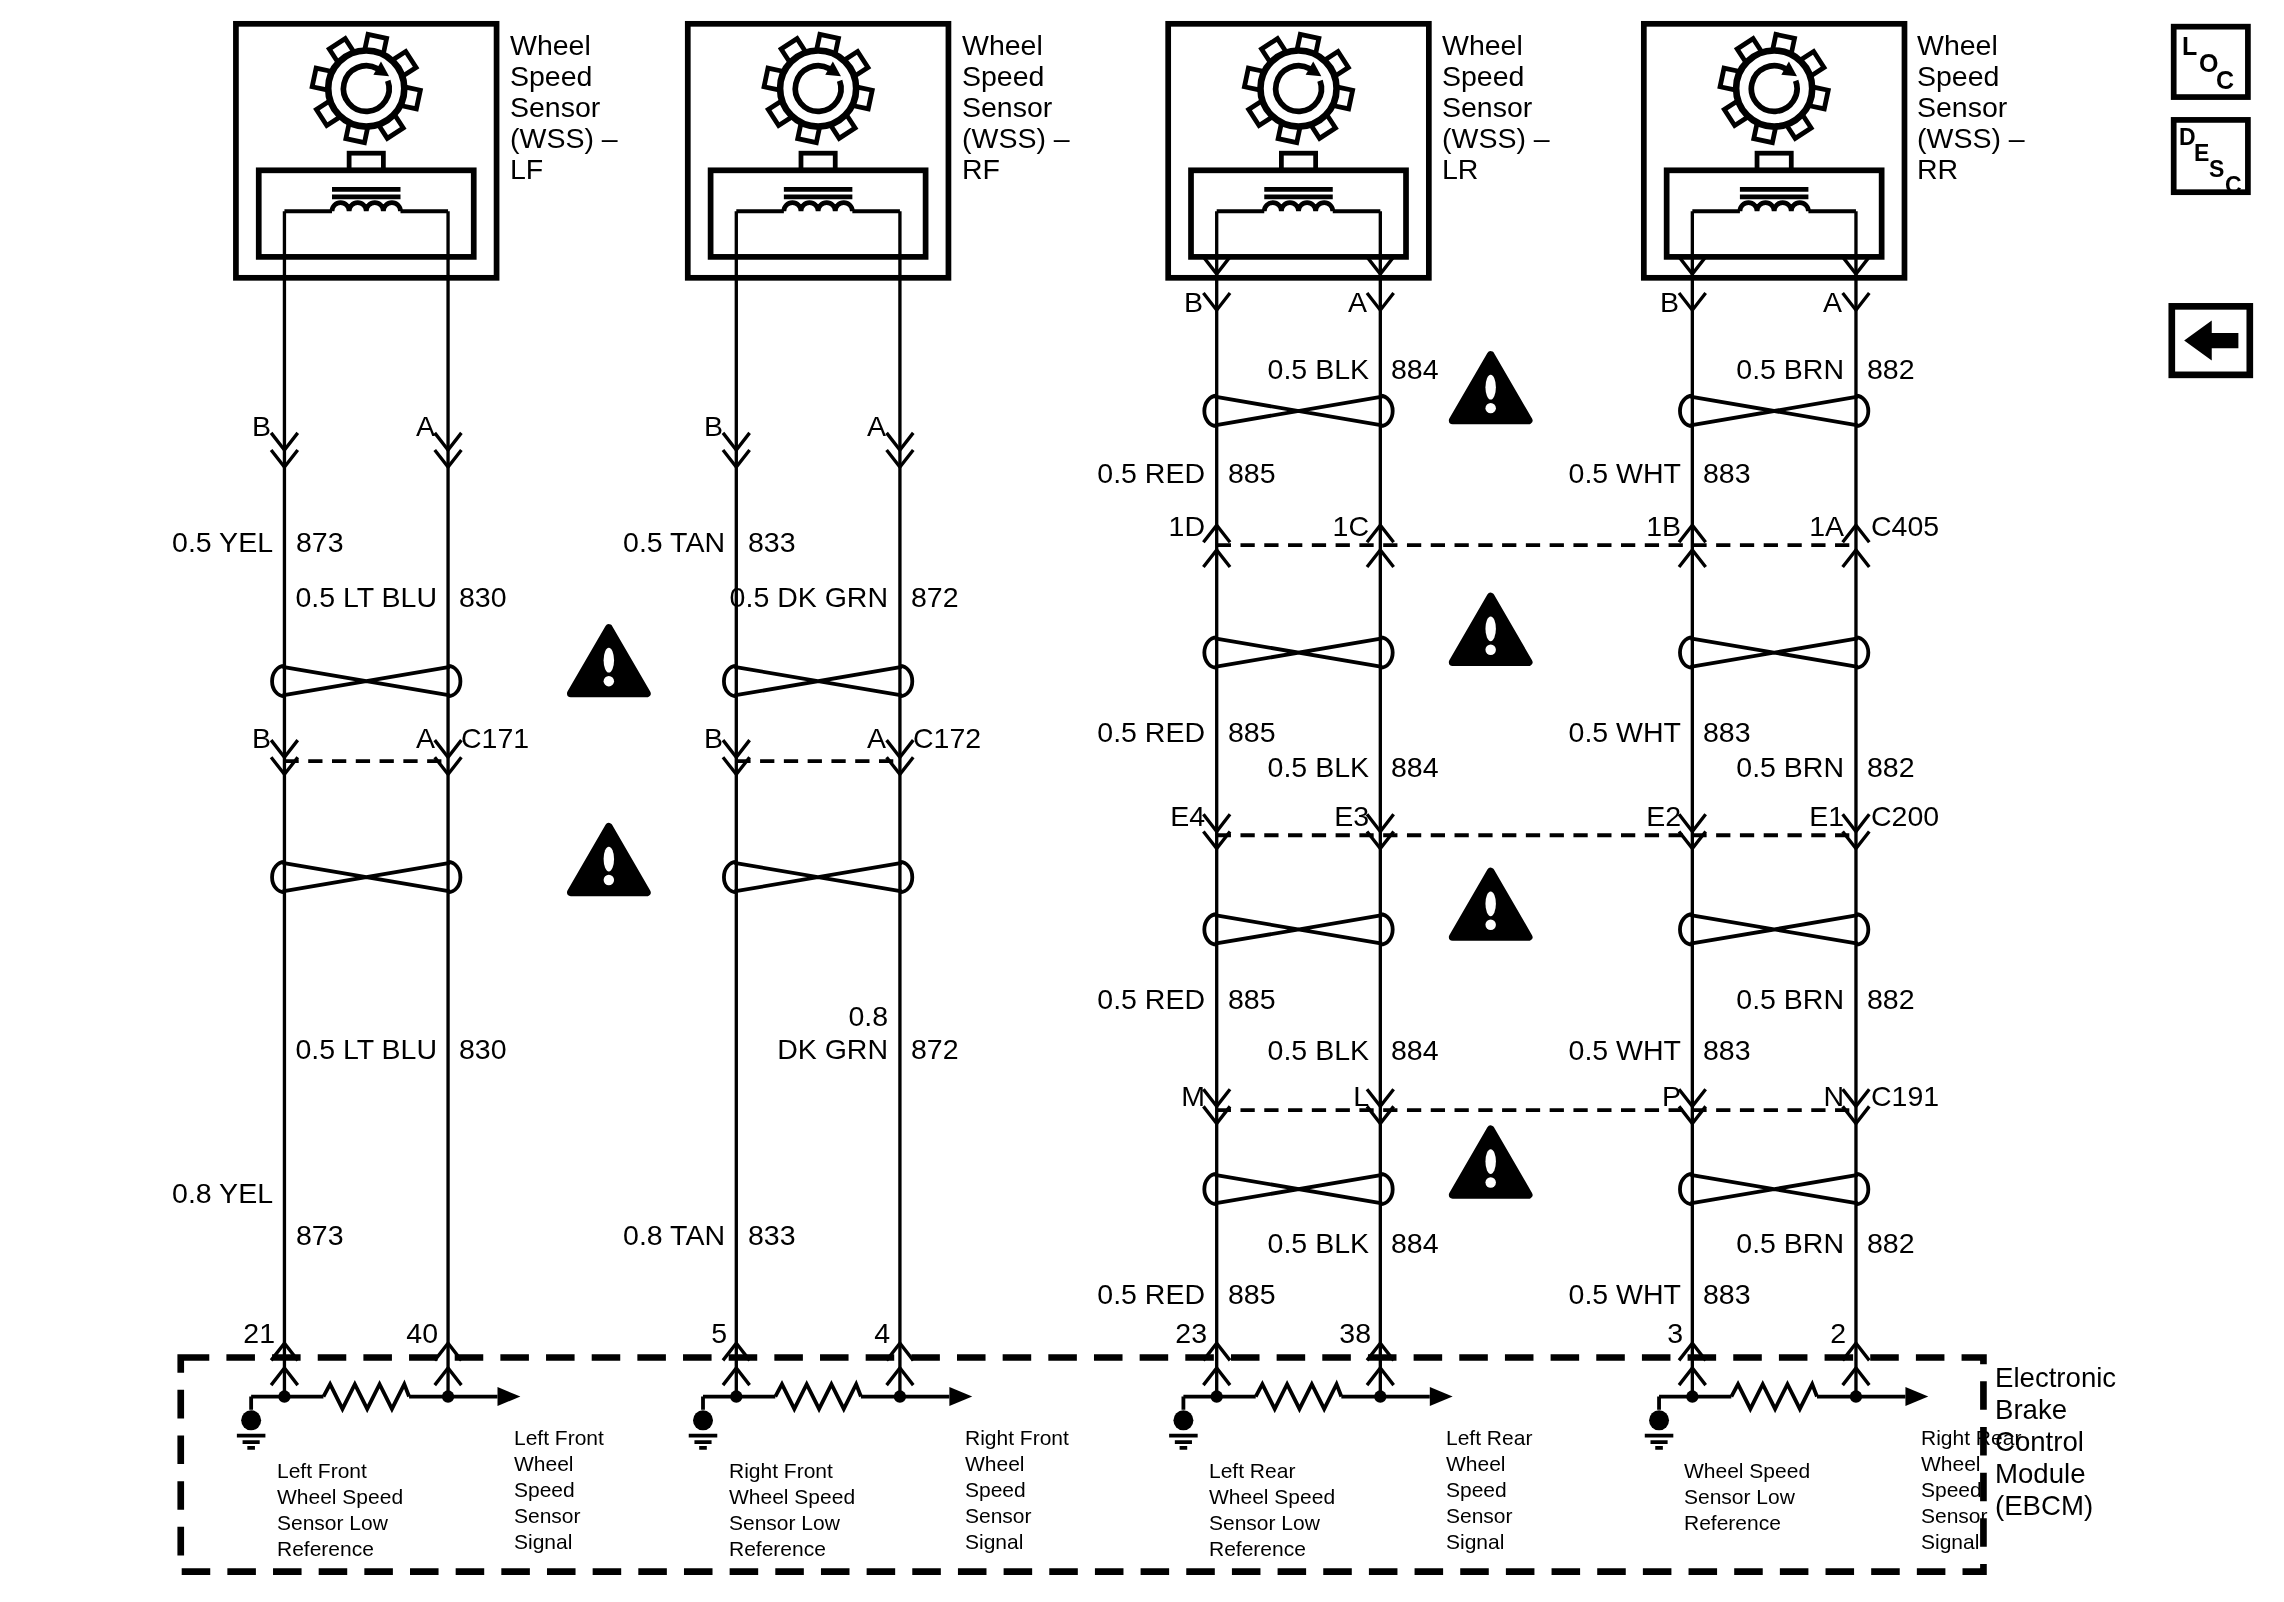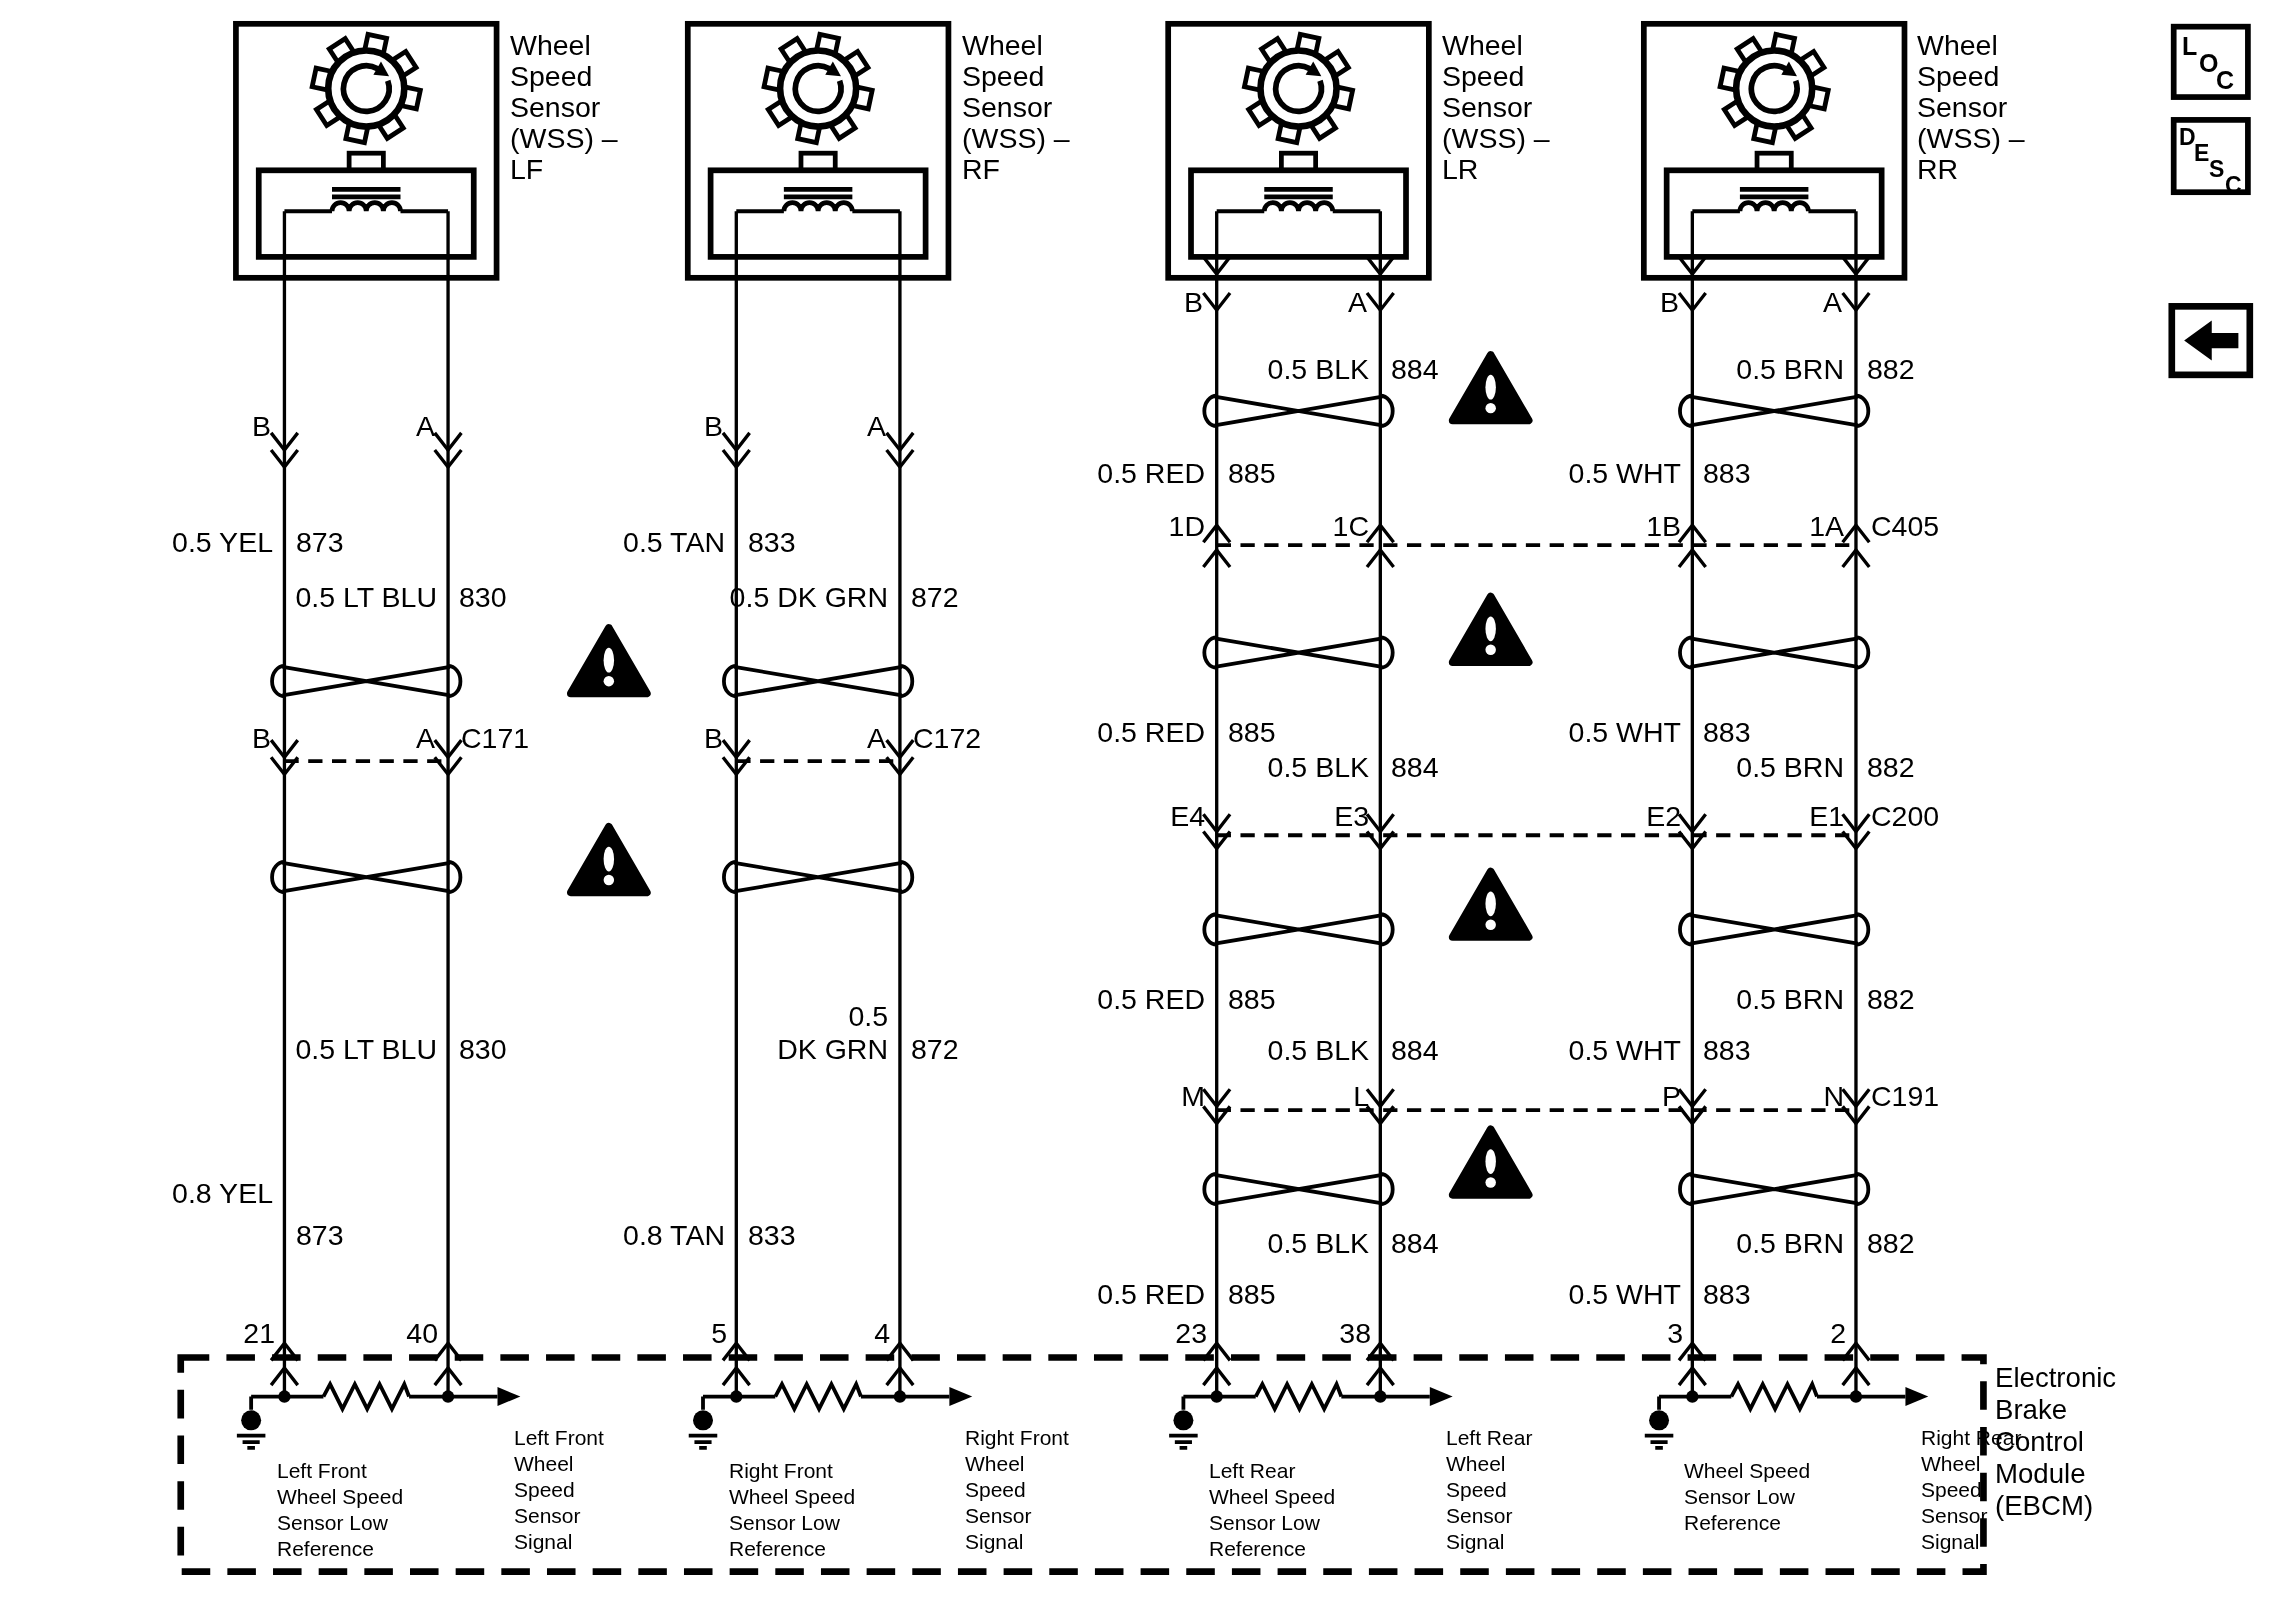--- a/index.html
+++ b/index.html
@@ -244,21 +244,21 @@
 RF</div>
 <div class="lbl ra" style="left:723px;top:426px">B</div>
 <div class="lbl ra" style="left:886px;top:426px">A</div>
 <div class="lbl ra" style="left:725px;top:542px">0.5 TAN</div>
 <div class="lbl" style="left:748px;top:542px">833</div>
 <div class="lbl ra" style="left:888px;top:597px">0.5 DK GRN</div>
 <div class="lbl" style="left:911px;top:597px">872</div>
 <div class="lbl ra" style="left:723px;top:738px">B</div>
 <div class="lbl ra" style="left:886px;top:738px">A</div>
 <div class="lbl" style="left:913px;top:738px">C172</div>
-<div class="lbl ra" style="left:888px;top:1016px">0.5</div>
+<div class="lbl ra" style="left:888px;top:1016px">0.8</div>
 <div class="lbl ra" style="left:888px;top:1049px">DK GRN</div>
 <div class="lbl" style="left:911px;top:1049px">872</div>
 <div class="lbl ra" style="left:725px;top:1235px">0.8 TAN</div>
 <div class="lbl" style="left:748px;top:1235px">833</div>
 <div class="lbl ra" style="left:727px;top:1333px">5</div>
 <div class="lbl ra" style="left:890px;top:1333px">4</div>
 <div class="small" style="left:729px;top:1410px">Right Front
 Wheel Speed
 Sensor Low
 Reference</div>

